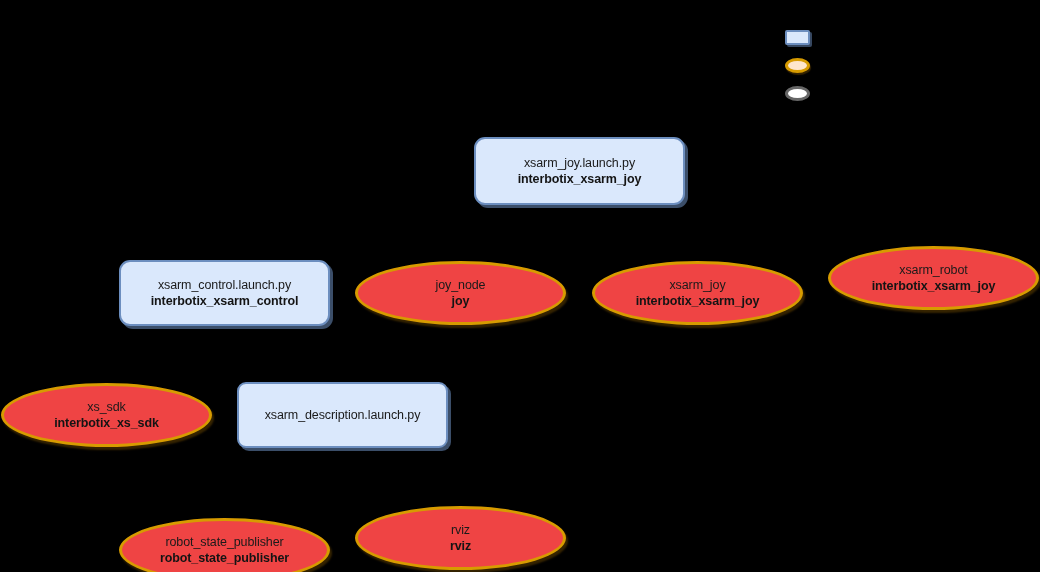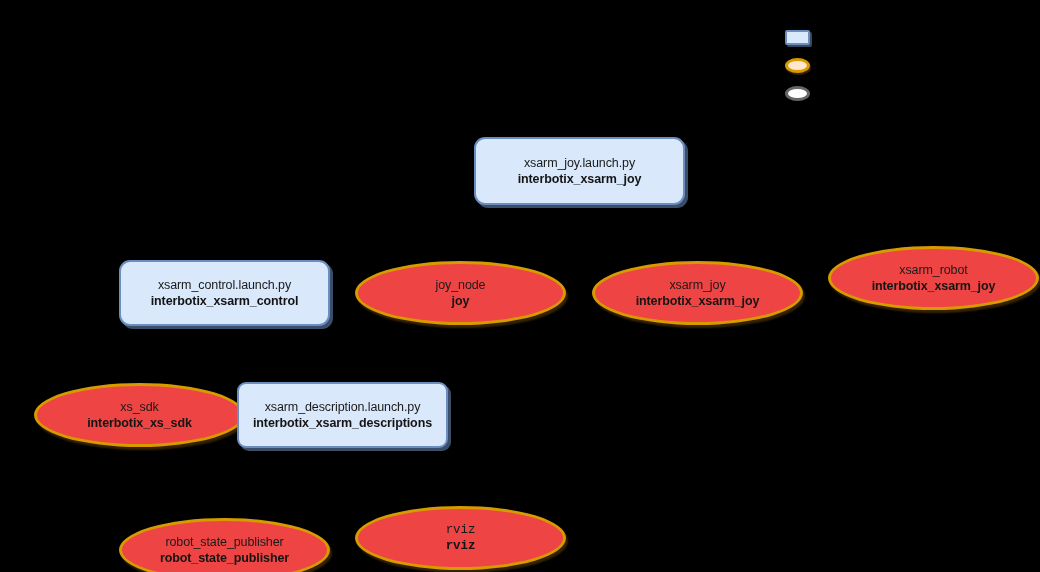--- a/index.html
+++ b/index.html
@@ -161,33 +161,32 @@
   <div class="node ellipse" style="left:592px; top:261px; width:211px; height:64px;text-align:right;">
     <div class="title">xsarm_joy</div>
     <div class="subtitle">interbotix_xsarm_joy</div>
   </div>
 
   <div class="node ellipse" style="left:828px; top:246px; width:211px; height:64px;">
     <div class="title">xsarm_robot</div>
     <div class="subtitle">interbotix_xsarm_joy</div>
   </div>
 
-  <div class="node ellipse" style="left:1px; top:383px; width:211px; height:64px;margin-left:33px;">
+  <div class="node ellipse" style="left:1px; top:383px; width:211px; height:64px;">
     <div class="title">xs_sdk</div>
     <div class="subtitle">interbotix_xs_sdk</div>
   </div>
 
   <div class="node box" style="left:237px; top:382px; width:211px; height:66px;border-radius:9px;">
     <div class="title">xsarm_description.launch.py</div>
-    <div class="subtitle">interbotix_xsarm_descriptions</div>
   </div>
 
   <div class="node ellipse" style="left:119px; top:518px; width:211px; height:64px;">
     <div class="title">robot_state_publisher</div>
     <div class="subtitle">robot_state_publisher</div>
   </div>
 
-  <div class="node ellipse" style="left:355px; top:506px; width:211px; height:64px;font-family:Liberation Mono, monospace;">
+  <div class="node ellipse" style="left:355px; top:506px; width:211px; height:64px;">
     <div class="title">rviz</div>
     <div class="subtitle">rviz</div>
   </div>
 
 </div>
 
 </body></html>

